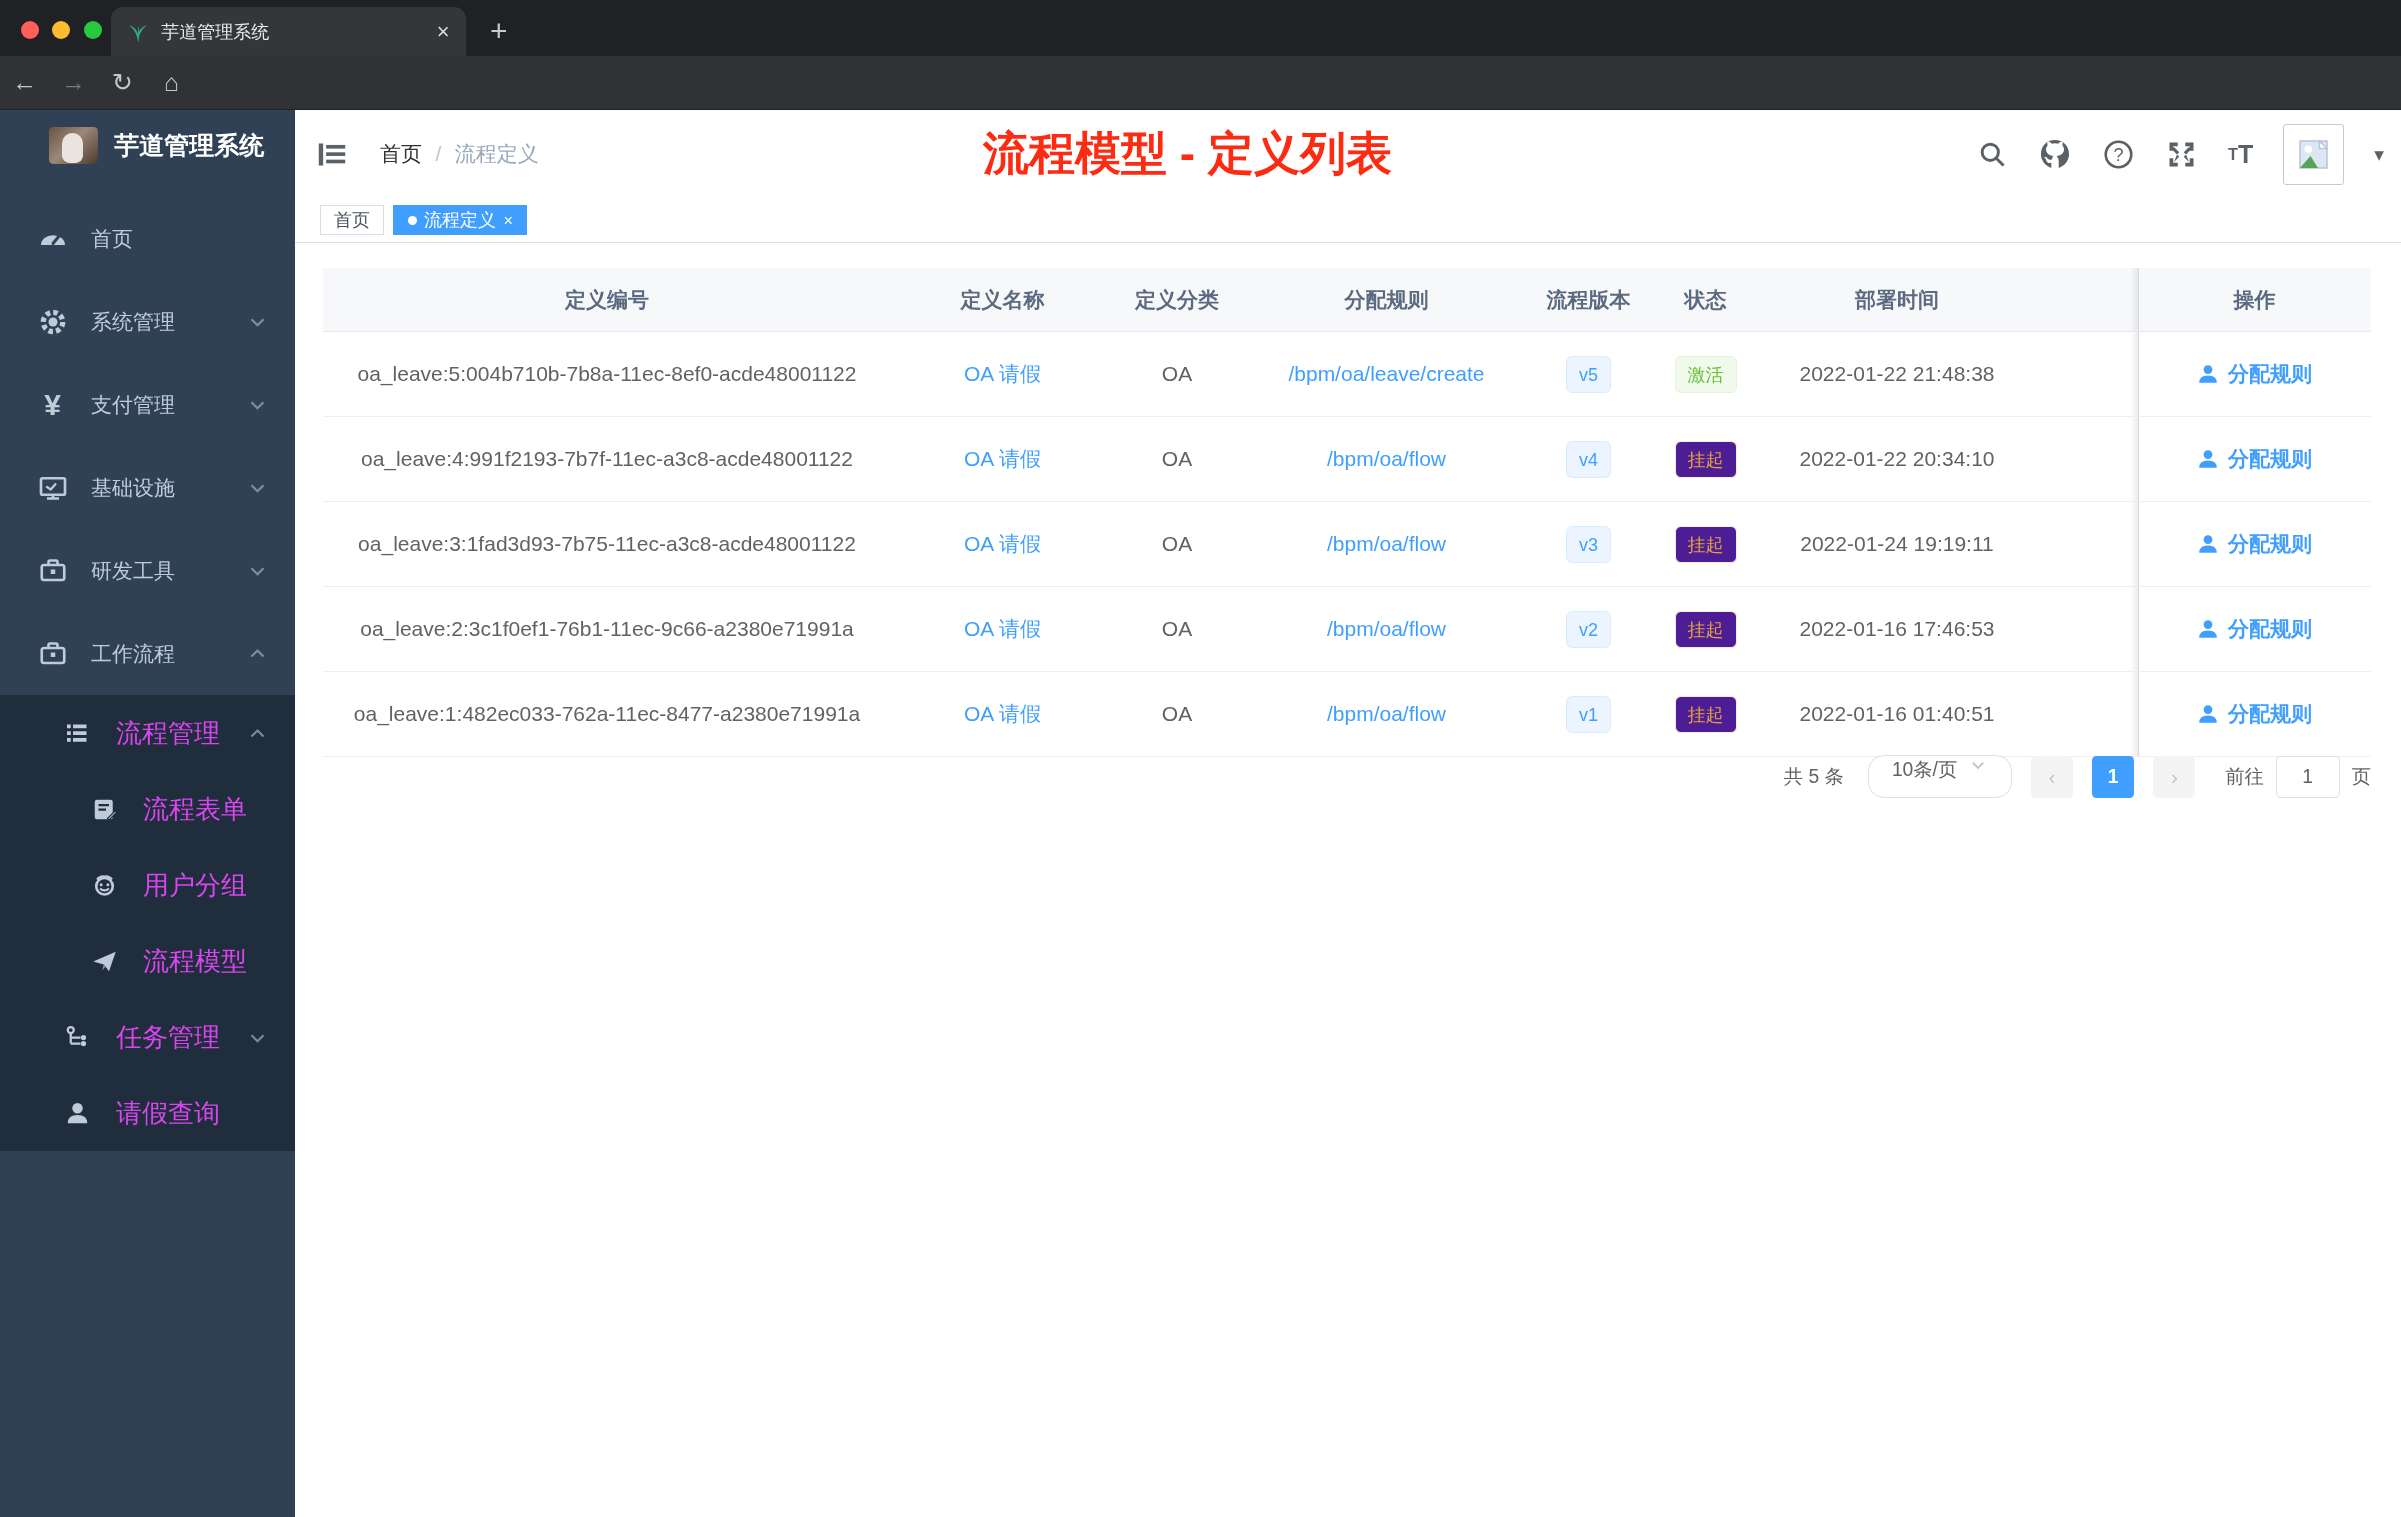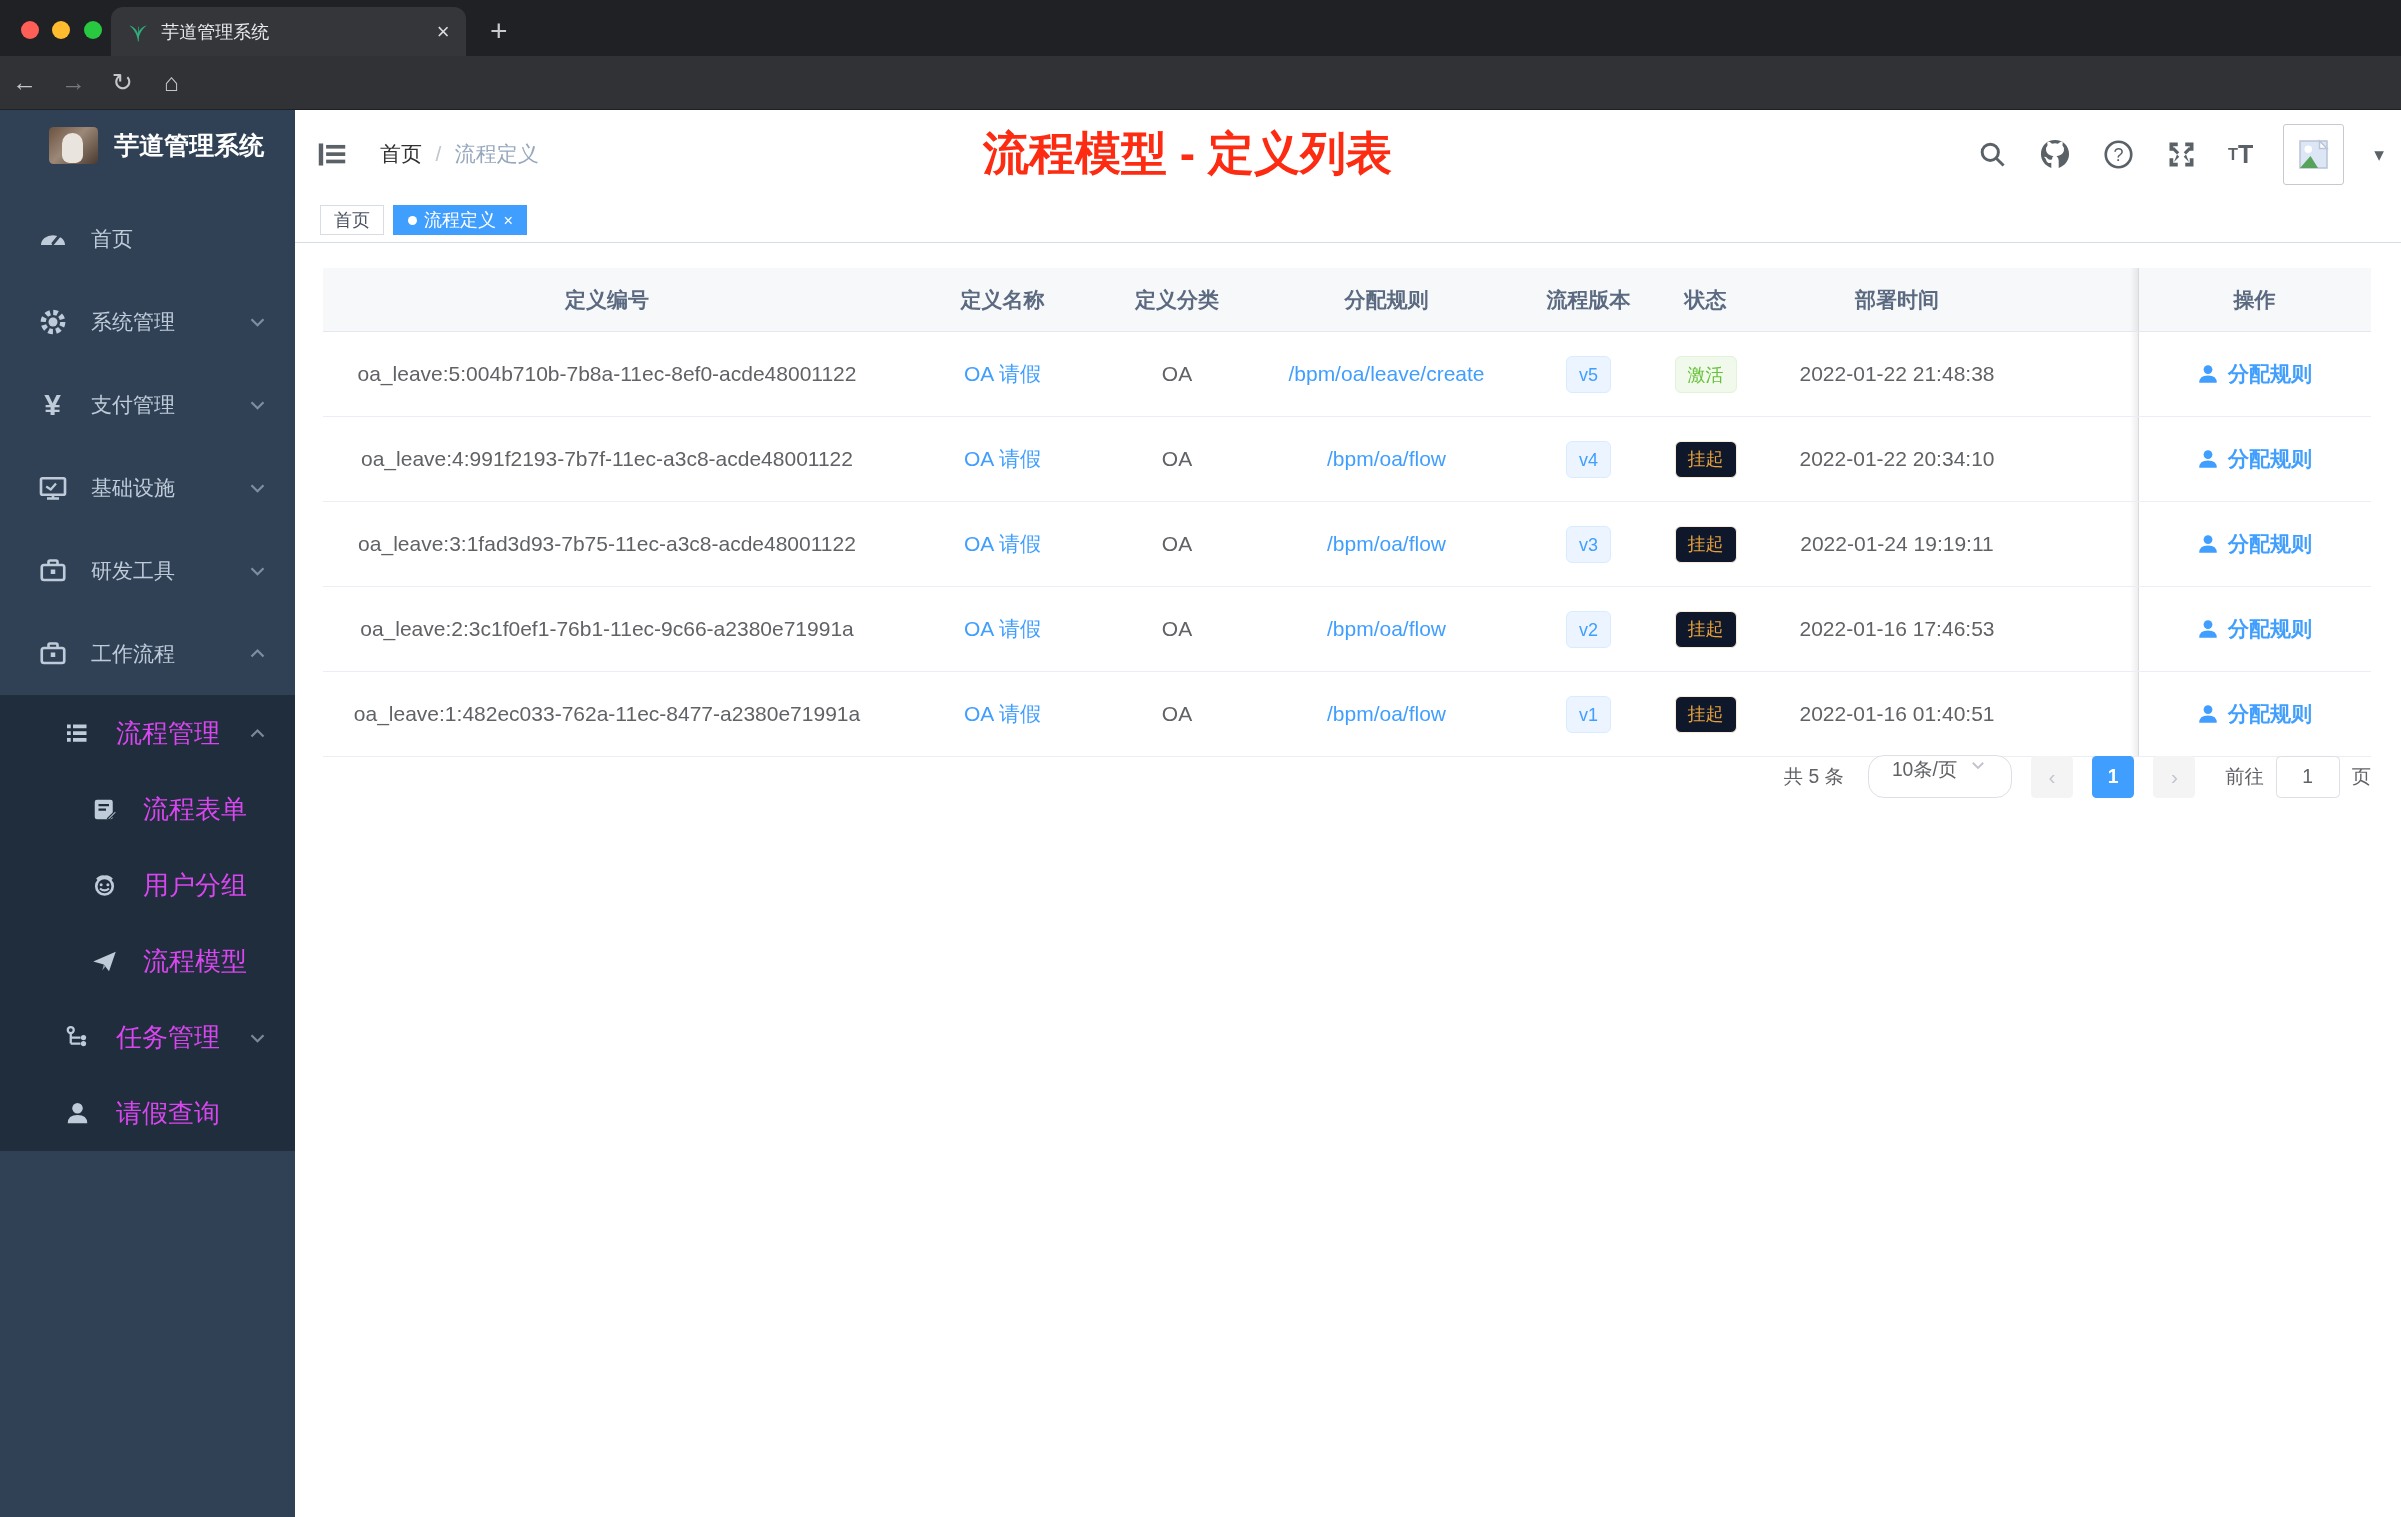--- a/index.html
+++ b/index.html
@@ -99,21 +99,21 @@
   .td { text-align:center; padding:0 6px; }
   .link { color:#409eff; }
   .op { position:relative; height:100%; display:flex; align-items:center; justify-content:center;
     border-left:0.7px solid #e8ebf1; gap:9px;font-weight:bold; }
   .op::before { content:""; position:absolute; left:-9px; top:0; bottom:0; width:9px;
     background:linear-gradient(to left, rgba(0,0,0,0.08), rgba(0,0,0,0)); }
   .badge { display:inline-block; height:37px; line-height:36px; padding:0 12px; border-radius:6px;
     font-size:18px; border:0.7px solid transparent; }
   .b-ver { background:#ecf5ff; border-color:#d9ecff; color:#409eff; }
   .b-act { background:#f0f9eb; border-color:#e1f3d8; color:#67c23a; }
-  .b-sus { background:#0f172a; border-color:#faecd8; color:#e6a23c;font-family:Liberation Mono, monospace; }
+  .b-sus { background:#4c1d95; border-color:#faecd8; color:#e6a23c; }
 
   
   .pager { position:absolute; left:28px; top:512px; width:2048px; display:flex; align-items:center;
     justify-content:flex-end; gap:19.3px; font-size:19.3px; color:#606266; }
   .pg-total { margin-right:4.5px; }
   .pg-size { width:144px; height:43px; border:0.7px solid #dcdfe6; border-radius:16px; display:flex;
     align-items:flex-start; justify-content:center; gap:12px; color:#606266; background:#fff; }
   .pg-btn { width:42px; height:42px; border-radius:4.5px; background:#f4f4f5; color:#c0c4cc; display:flex;
     align-items:center; justify-content:center; font-size:21px; }
   .pg-cur { width:42px; height:42px; border-radius:4.5px; background:#409eff; color:#fff; display:flex;

